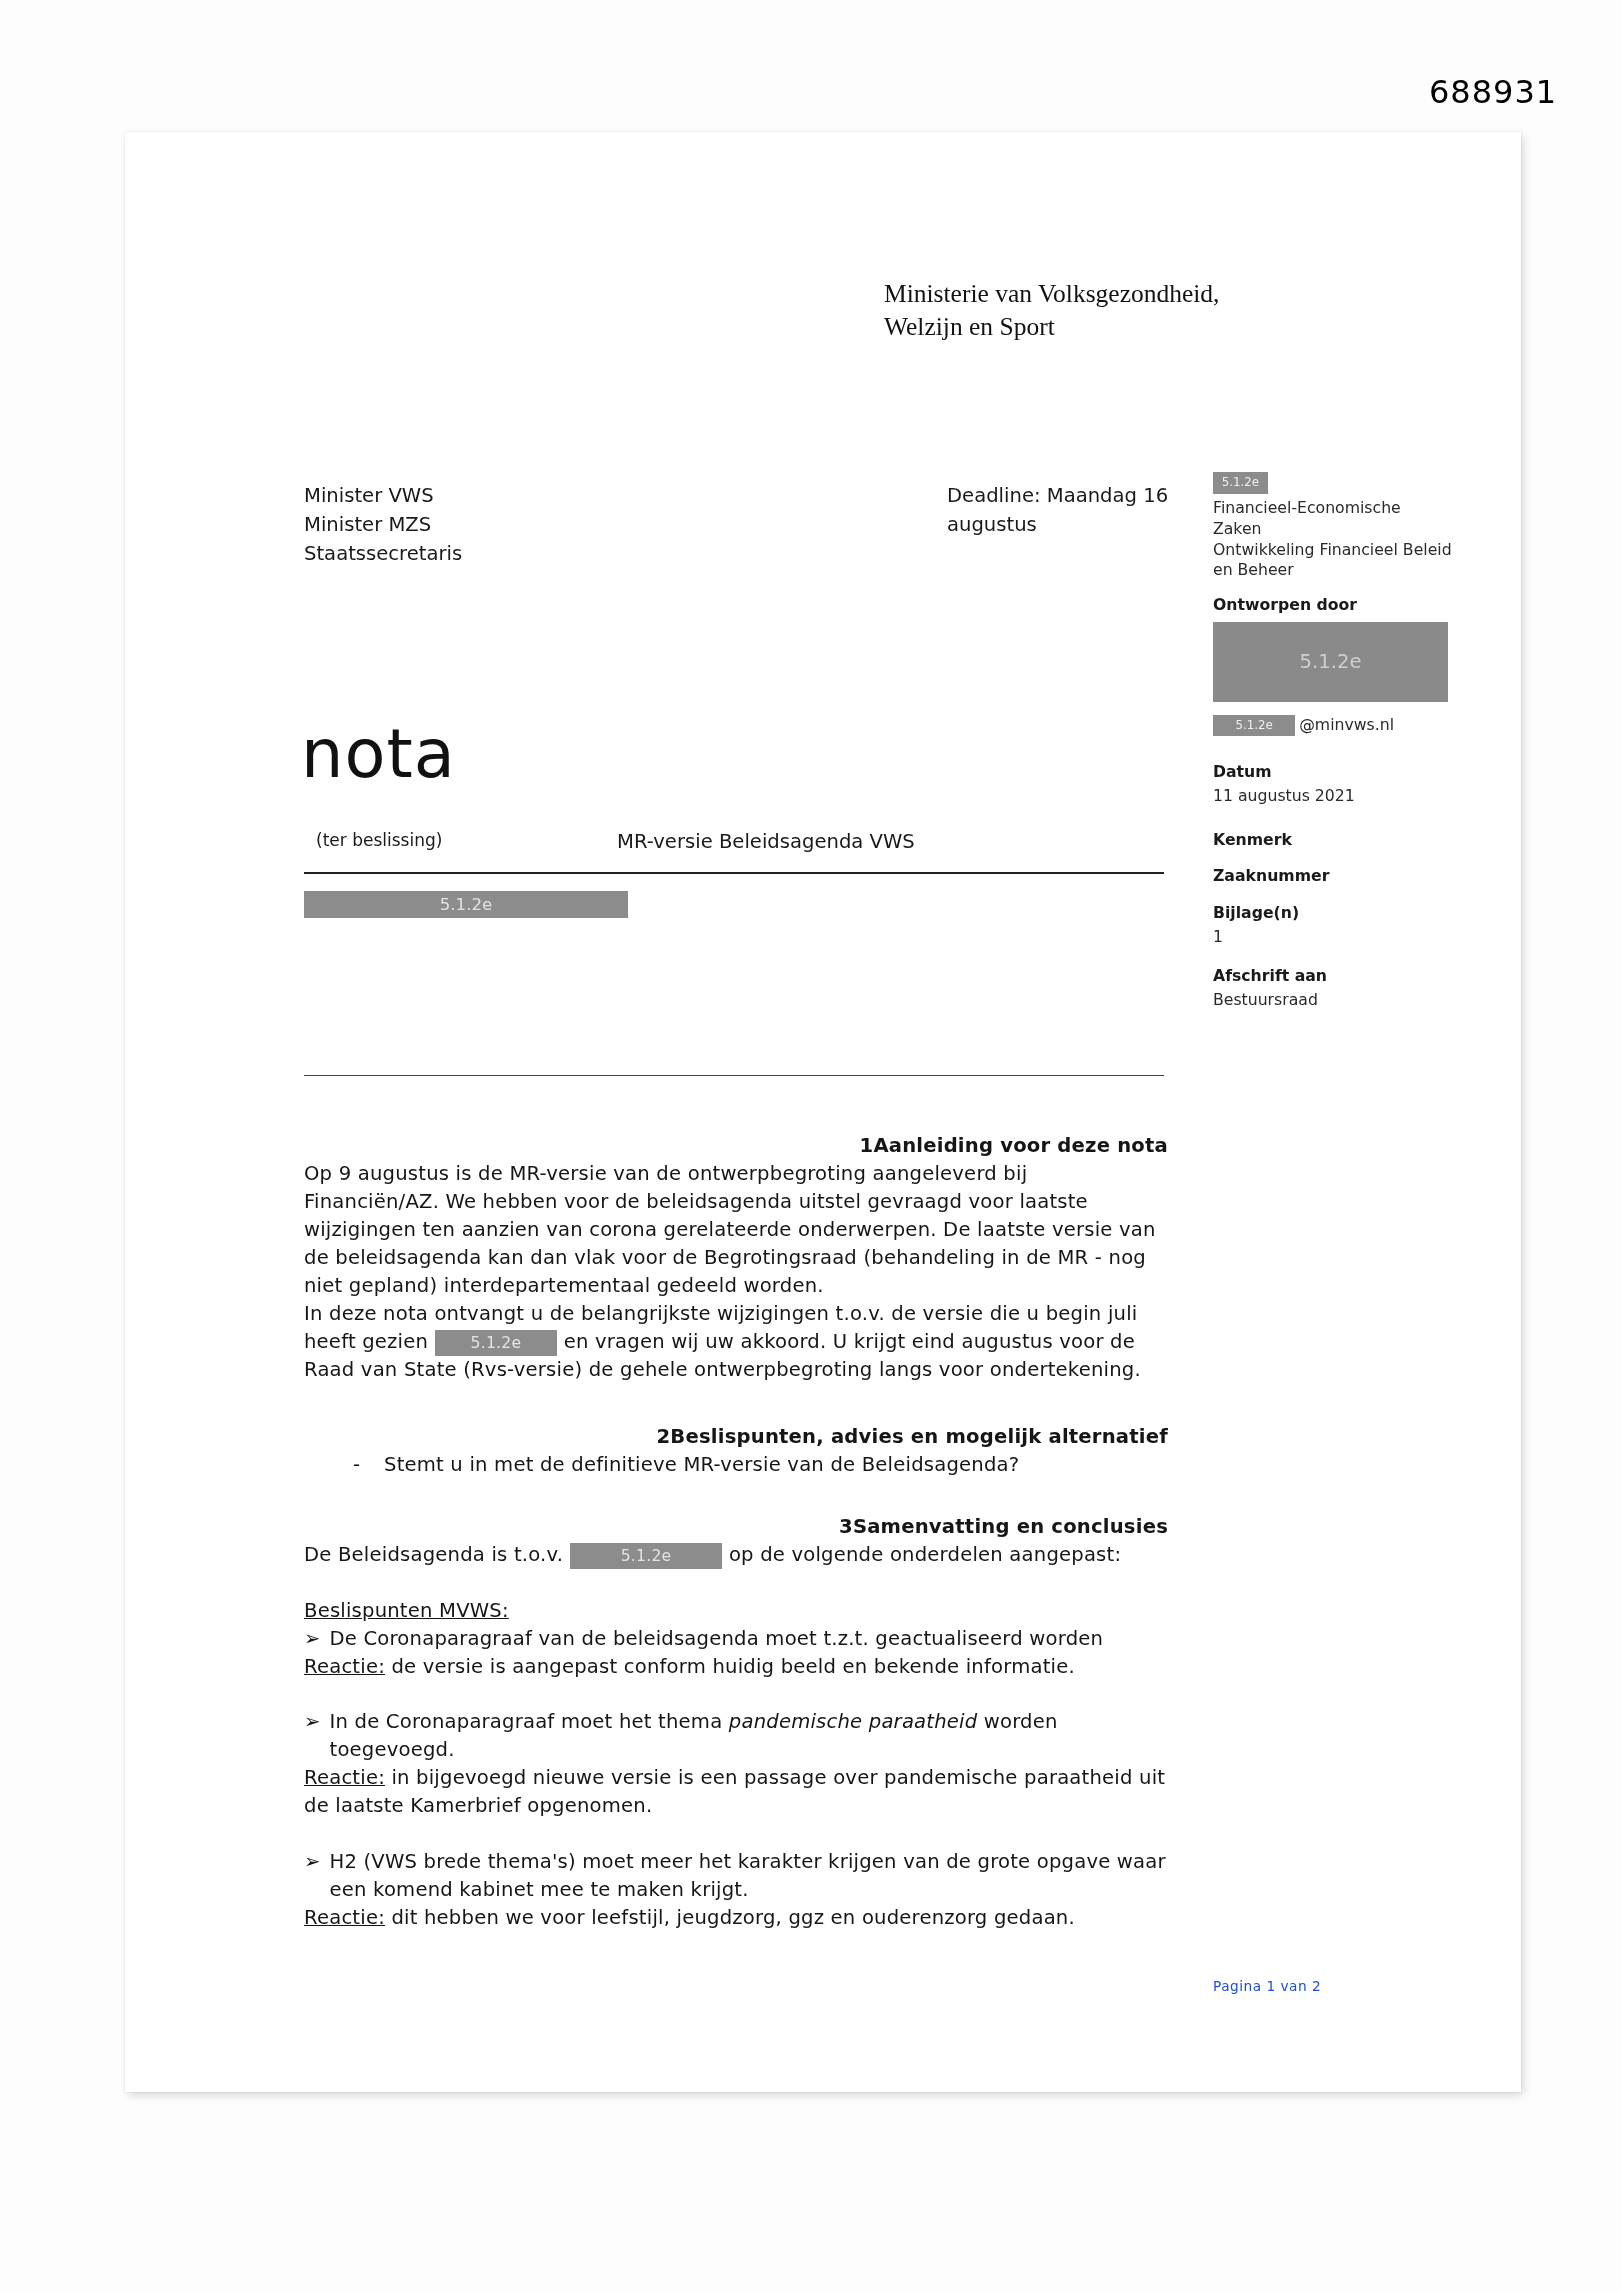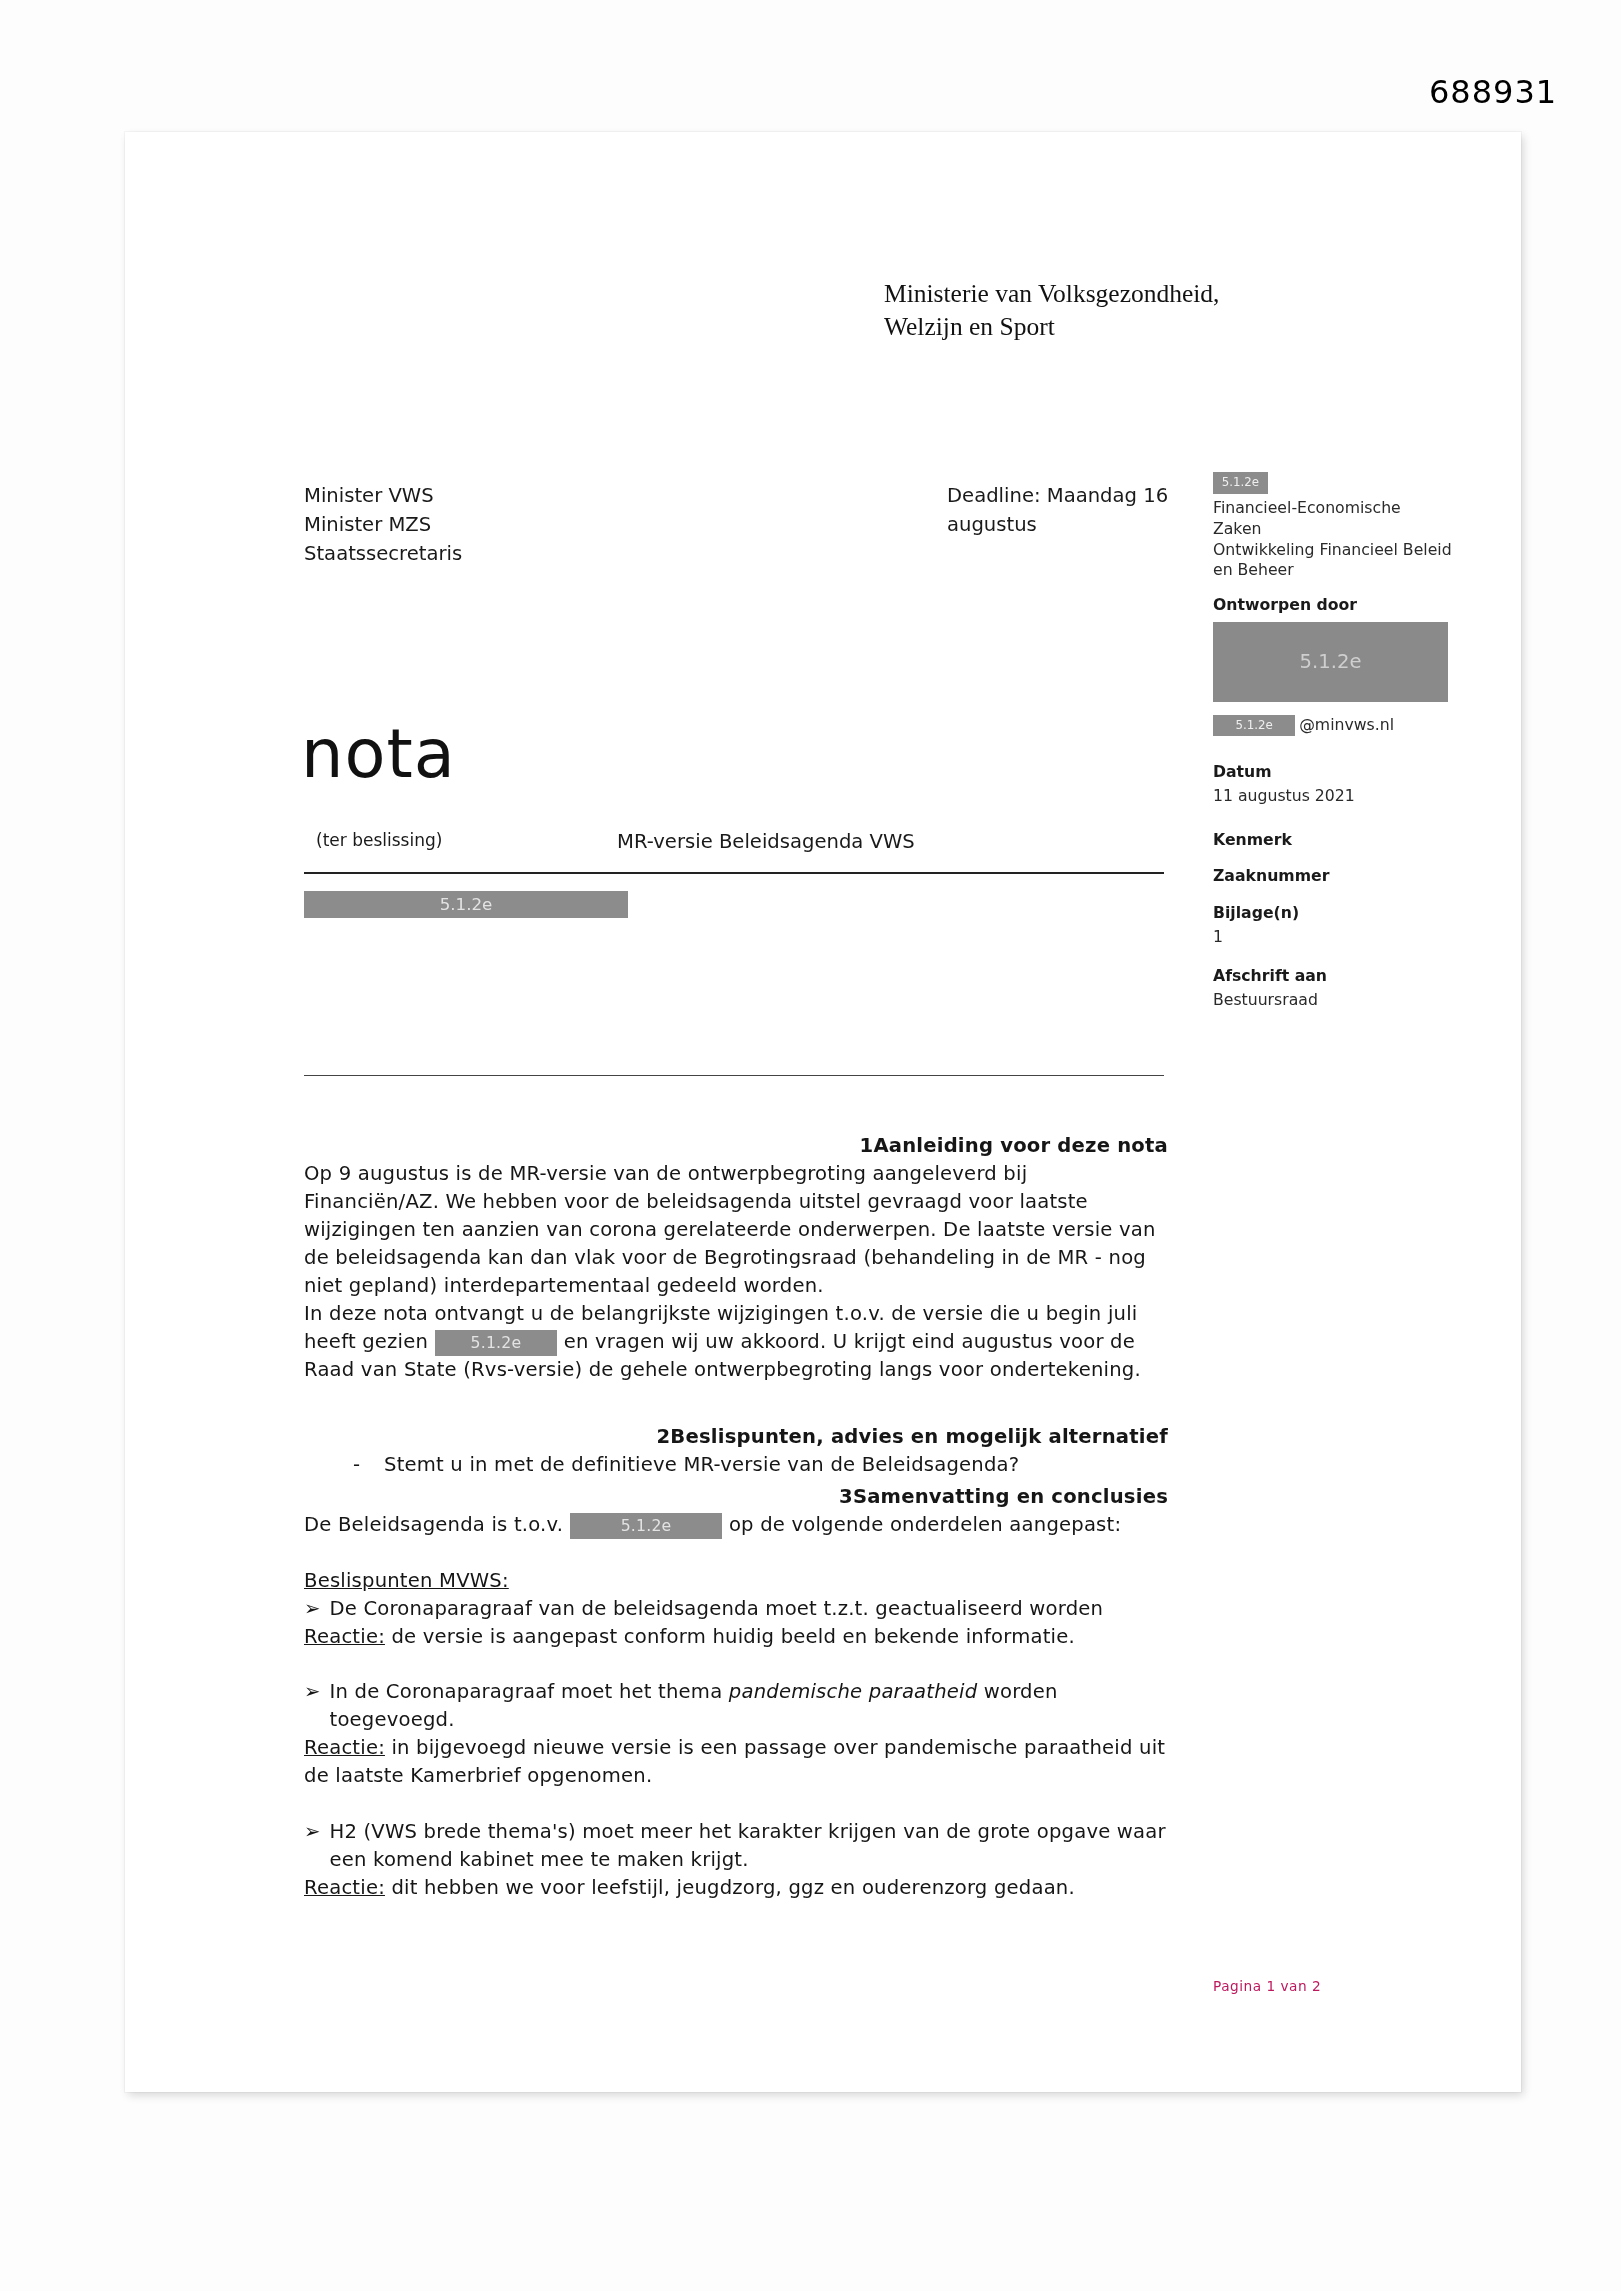--- a/index.html
+++ b/index.html
@@ -49,35 +49,35 @@
                    color: #e3e3e3; font-size: 16.7px; display: flex; align-items: center; justify-content: center; }
 
   
   .body-col { position: absolute; left: 179px; top: 1000px; width: 864px; font-size: 19.6px; line-height: 28px;
               letter-spacing: 0.2px; color: #161616; }
   .sec-heading { font-weight: bold; text-align: right; }
   .sec-num { display: inline-block; width: 49px; }
   .body-col p { margin: 0; }
   .gap-par { margin-top: 27.4px; }
   .sec-heading.mt-lg { margin-top: 39px; }
-  .sec-heading.mt-md { margin-top: 4px; }
+  .sec-heading.mt-md { margin-top: 34px; }
   .s2-item { padding-left: 49px; }
   .s2-dash { display: inline-block; width: 31px; }
   .red-inline { display: inline-block; background: #8c8c8c; color: #e3e3e3; font-size: 15.7px; line-height: 23.5px;
                 padding: 1px 36px; vertical-align: baseline; }
   .red-inline.wide { padding: 1px 51px; }
   .underline { text-decoration: underline; }
   .italic { font-style: italic; }
   .opmerkingen { margin-top: 28px; }
   .bullet { position: relative; padding-left: 25.5px; }
   .bullet-mt { margin-top: 27.4px; }
   .bullet-marker { position: absolute; left: 0; top: 0; font-family: "DejaVu Sans", sans-serif; }
   .reactie { margin: 0; }
 
-  .footer { position: absolute; left: 1088px; top: 1846px; font-size: 13.7px; letter-spacing: 0.5px; color: #be185d; }
+  .footer { position: absolute; left: 1088px; top: 1846px; font-size: 13.7px; letter-spacing: 0.5px; color: #1d4ed8; }
 </style>
 </head>
 <body>
 
 <div class="scan-root">
 
   <div class="doc-number">688931</div>
 
   <div class="sheet">
 

